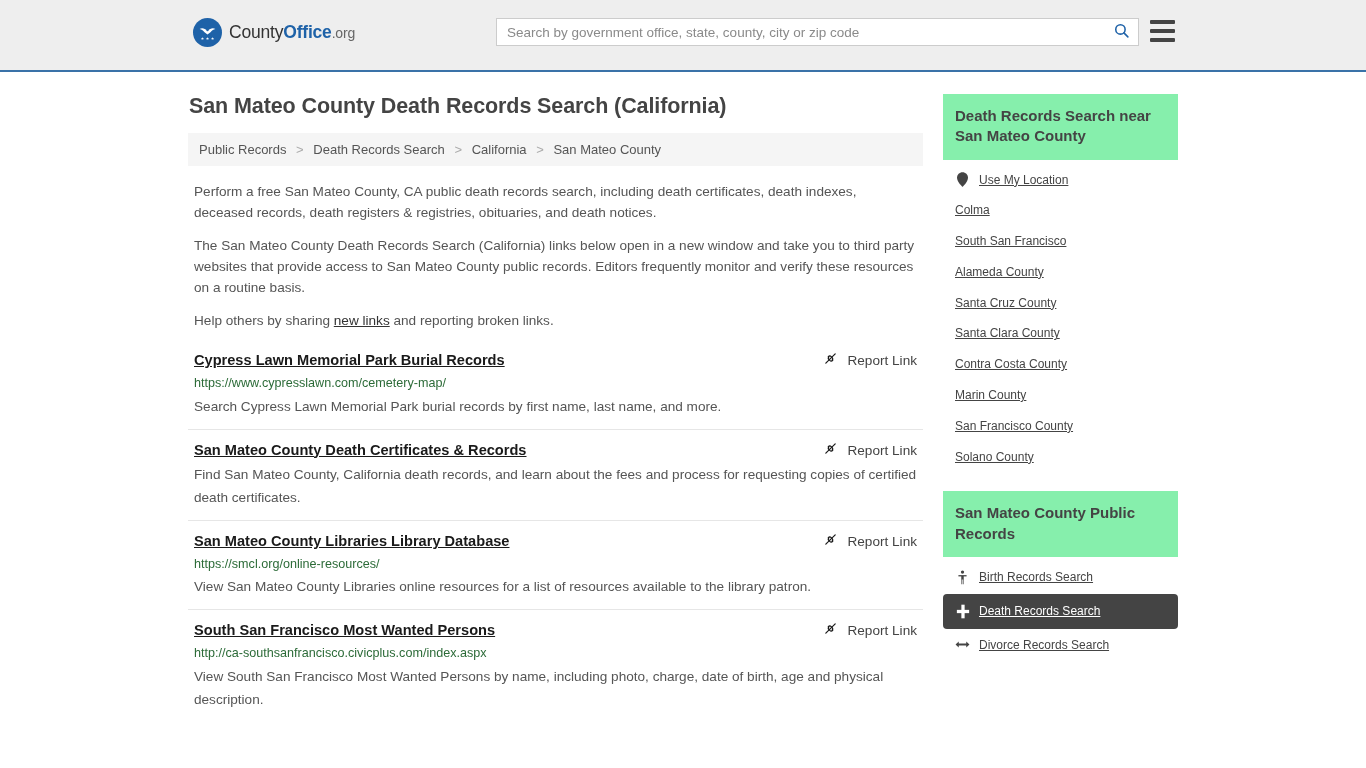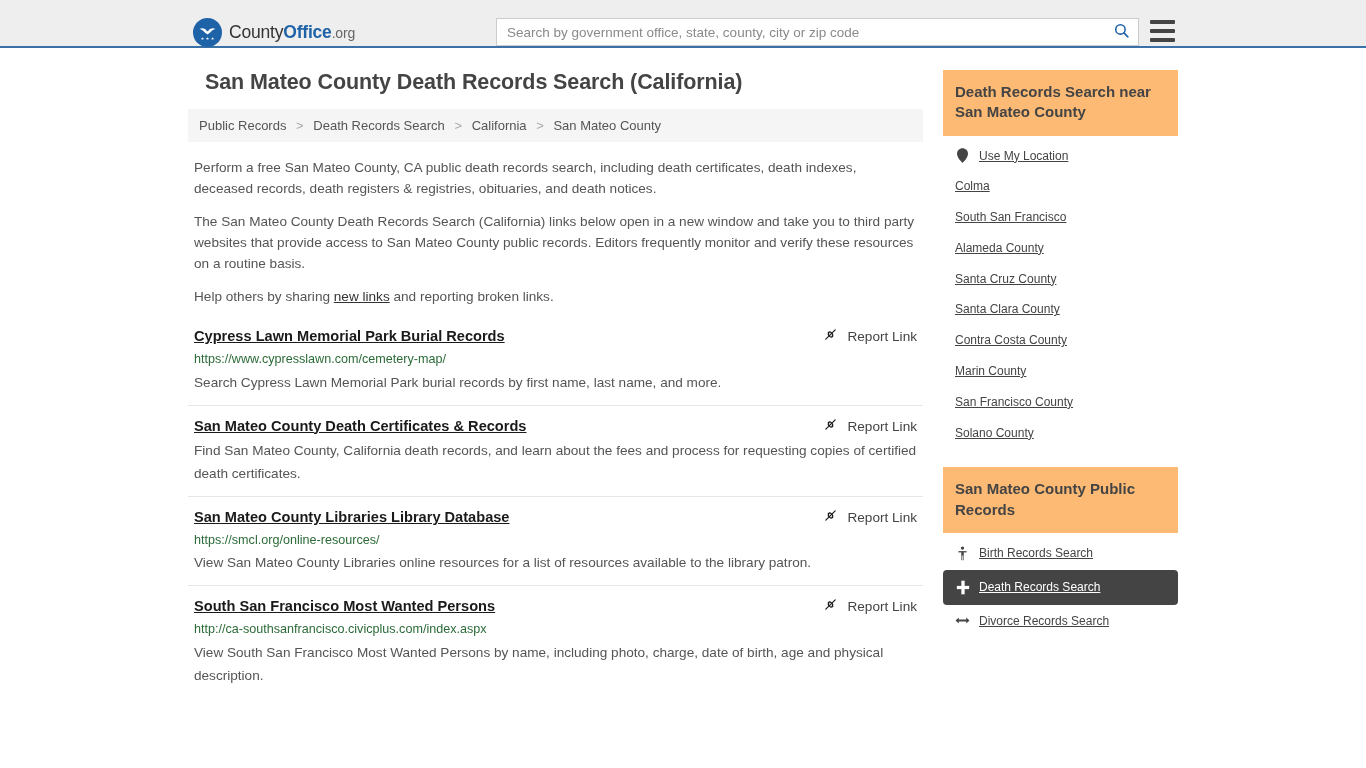--- a/index.html
+++ b/index.html
@@ -7,21 +7,21 @@
     margin: 0; padding: 0;
     width: 1366px; height: 768px;
     overflow: hidden;
     background: #ffffff;
     font-family: "Liberation Sans", sans-serif;
   }
 
   
   .site-header {
     width: 100%;
-    height: 48px;
+    height: 72px;
     background: #eeeeee;
     border-bottom: 2px solid #3a72a8;
     display: flex;
     align-items: center;
     position: relative;
   }
   .logo-wrap {
     position: absolute;
     left: 193px;
     top: 18px;
@@ -104,21 +104,21 @@
     display: flex;
     gap: 0;
     padding-top: 22px;
   }
   .main-col { width: 735px; flex-shrink: 0; }
   .side-col { width: 235px; margin-left: 20px; flex-shrink: 0; }
 
   h1.page-title {
     font-size: 21.5px;
     color: #444444;
-    margin: 0 0 14px 17px;
+    margin: 0 0 14px 1px;
     font-weight: bold;
     letter-spacing: -0.1px;
   }
 
   .breadcrumb {
     background: #f5f5f5;
     padding: 9px 11px;
     font-size: 13px;
     color: #555555;
     margin-bottom: 15px;
@@ -186,21 +186,21 @@
   .result-desc {
     font-size: 13.6px;
     color: #555555;
     line-height: 1.75;
     margin-top: 3px;
   }
 
   
   .side-box { margin-bottom: 20px; }
   .side-box-head {
-    background: #fdba74;
+    background: #86efac;
     padding: 12px 12px 13px 12px;
     font-size: 15px;
     font-weight: bold;
     color: #444444;
     line-height: 1.35;
   }
   .side-list { padding-top: 6px; }
   .side-item {
     display: flex;
     align-items: center;

